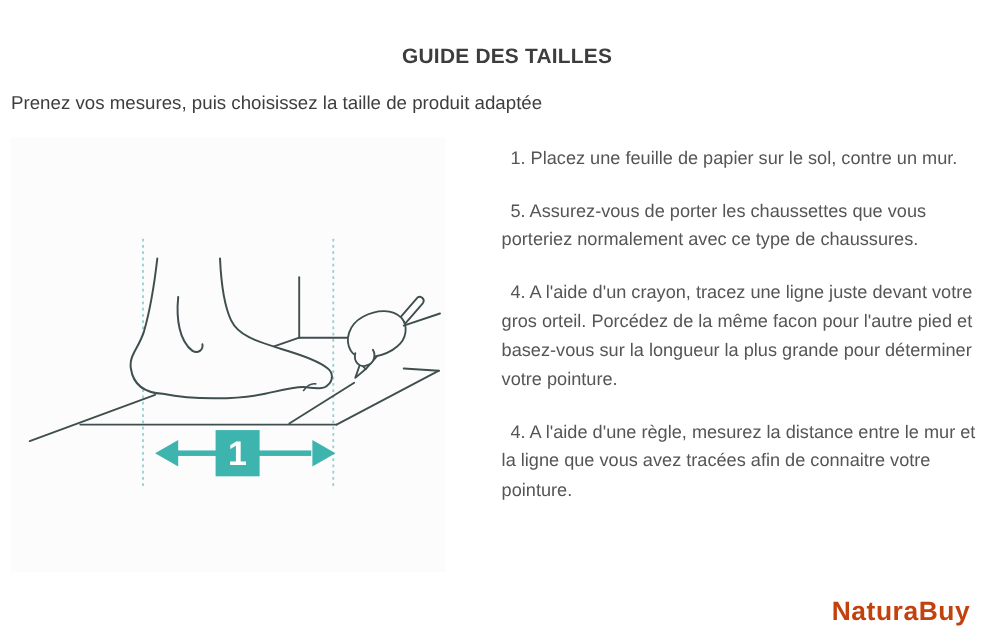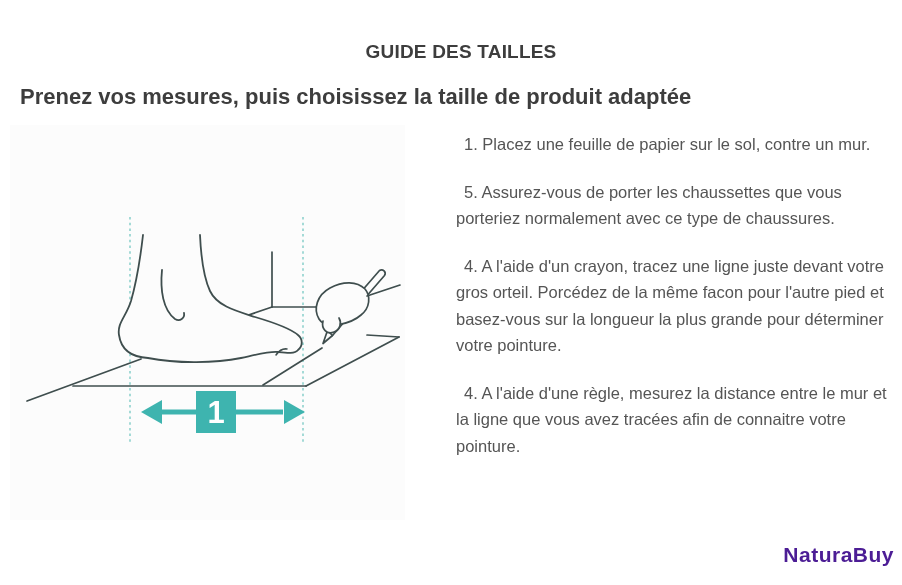--- a/index.html
+++ b/index.html
@@ -5,37 +5,37 @@
   html,body{margin:0;padding:0;}
   body{
     width:902px;height:585px;background:#ffffff;position:relative;
     font-family:"Liberation Sans", sans-serif;overflow:hidden;
   }
   .page-title{
     position:absolute;left:0;top:41px;width:922px;text-align:center;
     font-size:19px;font-weight:bold;color:#3d3d3d;letter-spacing:.2px;
   }
   .page-subtitle{
-    position:absolute;left:20px;top:84px;
-    font-size:22px;font-weight:bold;color:#3d3d3d;
+    position:absolute;left:10px;top:84px;
+    font-size:17px;font-weight:normal;color:#3d3d3d;
   }
   .illustration{
     position:absolute;left:10px;top:125px;width:395px;height:395px;
     background:#fcfcfc;
   }
   .steps{
     position:absolute;left:410px;top:125px;width:492px;padding-top:6px;margin-left:46px;
   }
   .step{
     margin:0 0 21px 0;font-size:16.5px;line-height:26.5px;color:#555555;
     white-space:pre-line;text-indent:8px;
   }
   .watermark{
-    position:absolute;right:8px;top:543px;
-    font-size:21px;font-weight:600;color:#4c1d95;letter-spacing:.5px;
+    position:absolute;right:20px;top:543px;
+    font-size:24px;font-weight:600;color:#c2410c;letter-spacing:.5px;
   }
 </style>
 </head>
 <body>
 
 <div class="page-title">GUIDE DES TAILLES</div>
 
 <div class="page-subtitle">Prenez vos mesures, puis choisissez la taille de produit adaptée</div>
 
 <div class="illustration">

